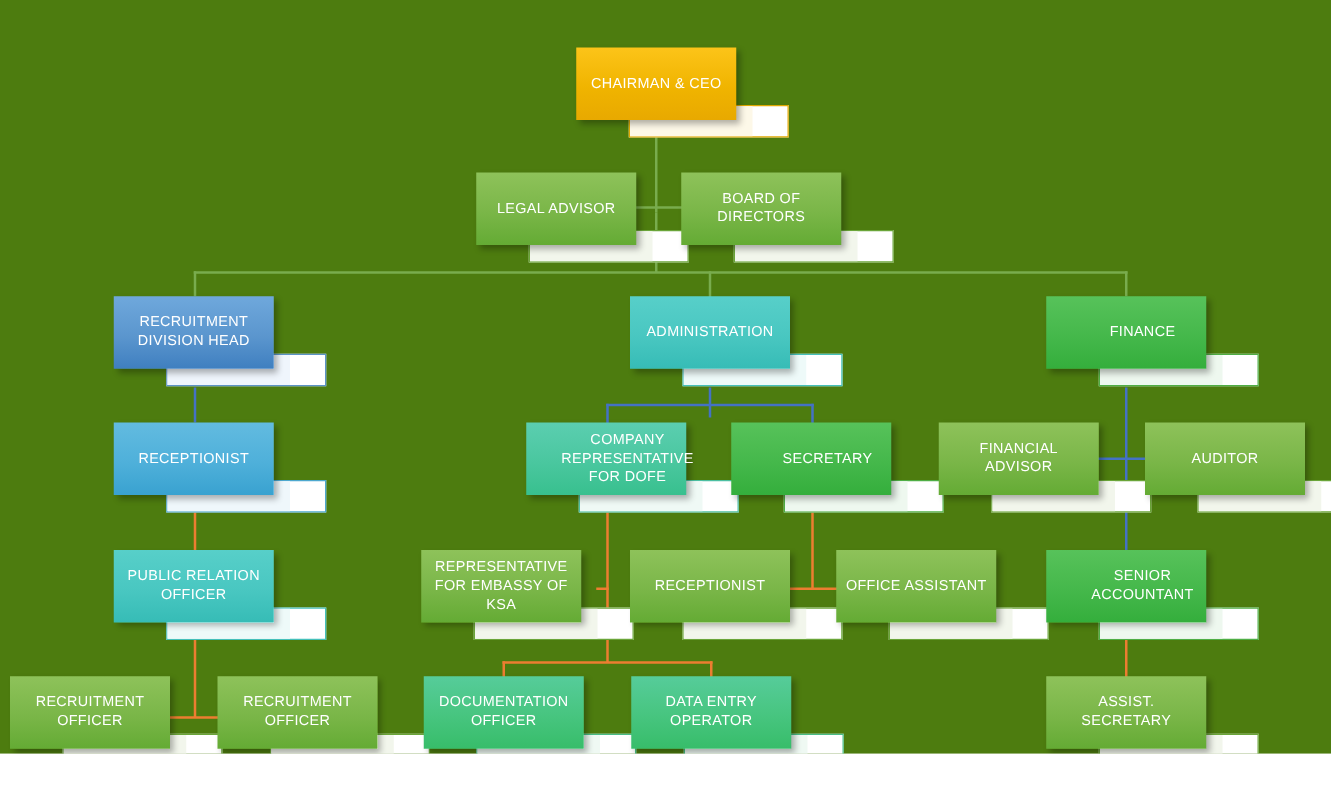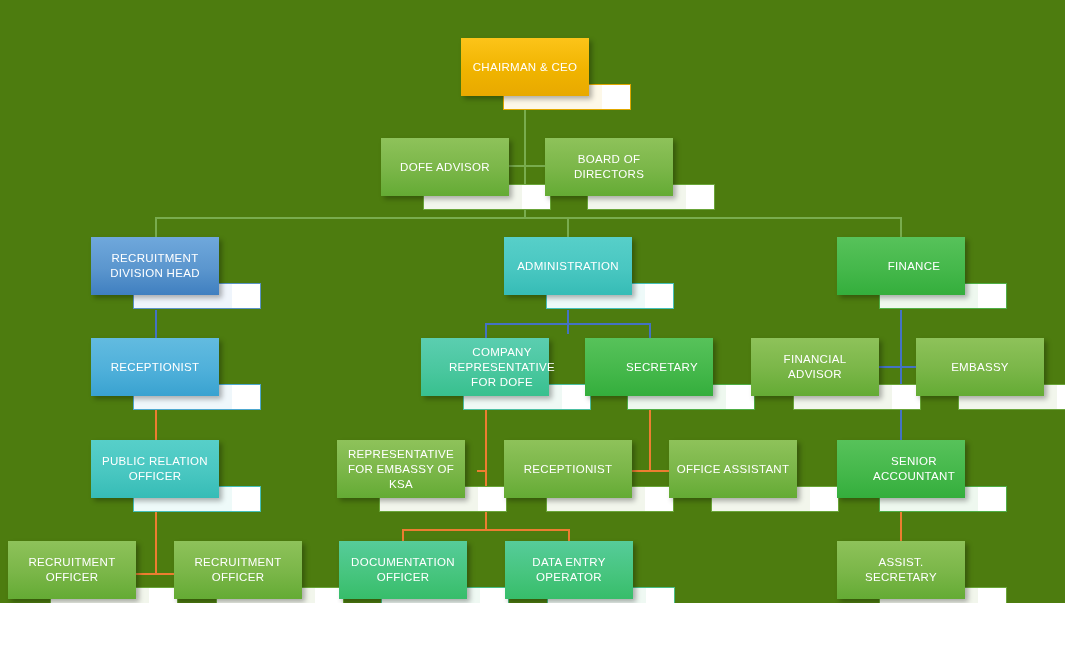--- a/index.html
+++ b/index.html
@@ -146,21 +146,21 @@
 
   <div class="conn orange" style="left:900px; top:512px; width:2px; height:30px;"></div>
 
   <div class="node v-gold" style="left:461px; top:38px; width:128px;">
     <div class="slot"></div>
     <div class="plate">CHAIRMAN &amp; CEO</div>
   </div>
 
   <div class="node v-green" style="left:381px; top:138px; width:128px;">
     <div class="slot"></div>
-    <div class="plate">DOFE  ADVISOR</div>
+    <div class="plate">LEGAL  ADVISOR</div>
   </div>
   <div class="node v-green" style="left:545px; top:138px; width:128px;">
     <div class="slot"></div>
     <div class="plate">BOARD OF DIRECTORS</div>
   </div>
 
   <div class="node v-blue" style="left:91px; top:237px; width:128px;">
     <div class="slot"></div>
     <div class="plate">RECRUITMENT DIVISION HEAD</div>
   </div>
@@ -184,21 +184,21 @@
   <div class="node v-green2" style="left:585px; top:338px; width:128px;">
     <div class="slot"></div>
     <div class="plate">SECRETARY</div>
   </div>
   <div class="node v-green" style="left:751px; top:338px; width:128px;">
     <div class="slot"></div>
     <div class="plate">FINANCIAL  ADVISOR</div>
   </div>
   <div class="node v-green" style="left:916px; top:338px; width:128px;">
     <div class="slot"></div>
-    <div class="plate">EMBASSY</div>
+    <div class="plate">AUDITOR</div>
   </div>
 
   <div class="node v-teal" style="left:91px; top:440px; width:128px;">
     <div class="slot"></div>
     <div class="plate">PUBLIC RELATION OFFICER</div>
   </div>
   <div class="node v-green" style="left:337px; top:440px; width:128px;">
     <div class="slot"></div>
     <div class="plate">REPRESENTATIVE  FOR EMBASSY  OF KSA</div>
   </div>

